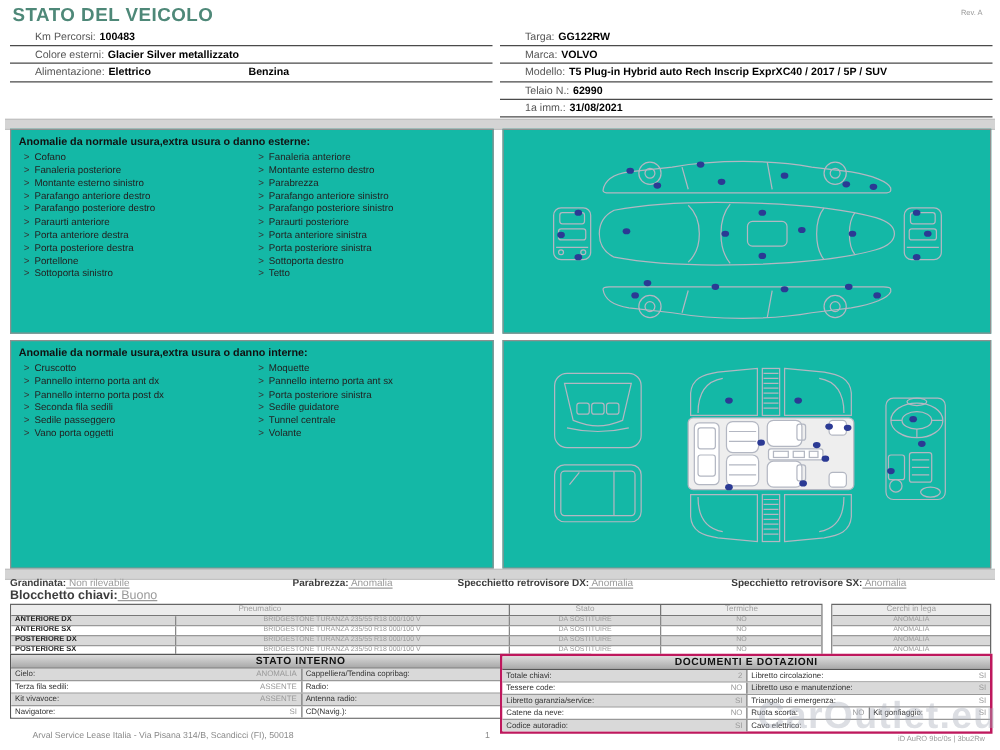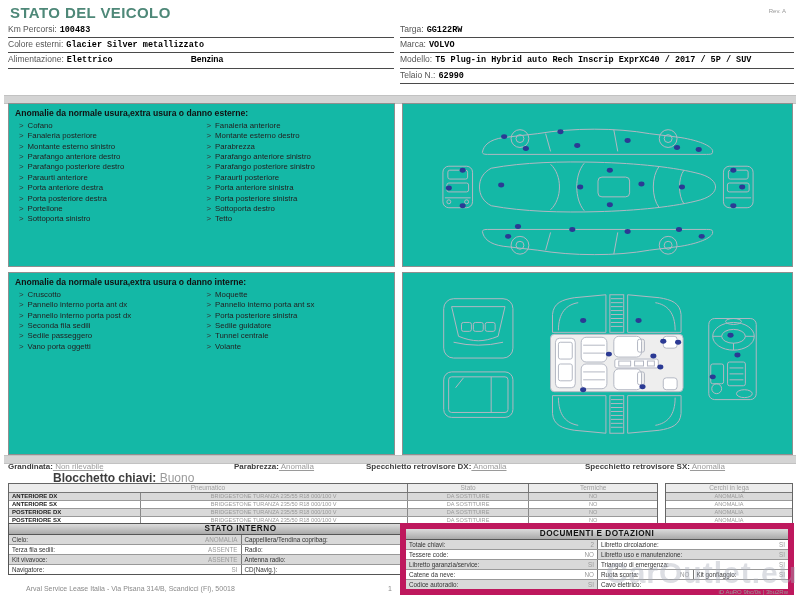--- a/index.html
+++ b/index.html
@@ -3,56 +3,56 @@
 <meta charset="utf-8">
 <style>
   html,body{margin:0;padding:0;}
   body{width:800px;height:600px;background:#fff;font-family:"Liberation Sans",sans-serif;position:relative;overflow:hidden;}
   .title{position:absolute;left:10px;top:4px;font-size:15px;font-weight:bold;color:#4e8878;letter-spacing:.4px;}
   .rev{position:absolute;right:14px;top:8px;font-size:6px;color:#999;}
   .hfields{position:absolute;top:23px;}
   #hfields-left{left:8px;width:386px;}
   #hfields-right{left:400px;width:394px;}
   .hrow{border-bottom:1px solid #4a4a4a;padding:1px 0 2px;font-size:8.5px;color:#555;line-height:1.2;}
-  .hlbl{color:#555;}
-  .hval{font-weight:bold;color:#000;margin-left:3px;font-family:Liberation Mono, monospace;}
+  .hlbl{color:#555;margin-left:20px;}
+  .hval{font-weight:bold;color:#000;margin-left:3px;}
   .hval2{font-weight:bold;color:#000;margin-left:78px;}
   .band{position:absolute;left:4px;right:4px;height:7px;background:#d4d4d4;border-top:1px solid #c2c2c2;border-bottom:1px solid #c2c2c2;}
   #band1{top:95px;} #band2{top:455px;}
   .box{position:absolute;border:1px solid #8f8f8f;background:#14b8a6;box-sizing:border-box;}
   #ext-text{left:8px;top:103px;width:387px;height:164px;}
   #ext-diag{left:402px;top:103px;width:391px;height:164px;}
   #int-text{left:8px;top:272px;width:387px;height:183px;}
   #int-diag{left:402px;top:272px;width:391px;height:183px;}
   .box-title{font-size:8.6px;font-weight:bold;color:#111;margin:4px 6px 3px;}
   .cols{display:flex;margin-left:10px;}
   .cols > div{width:50%;}
   .li{font-size:7.8px;color:#222;line-height:1.33;display:flex;}
   .caret{margin-right:4px;color:#333;}
   .box svg{display:block;width:100%;height:100%;}
   #status1{position:absolute;left:8px;top:462px;width:786px;height:9px;font-size:8px;}
   .stat{position:absolute;top:0;white-space:nowrap;}
   .stat b{color:#3d3d3d;font-weight:bold;}
   .sv{color:#9a9a9a;text-decoration:underline;}
-  #status2{position:absolute;left:8px;top:471px;font-size:12px;white-space:nowrap;margin-left:45px;}
+  #status2{position:absolute;left:8px;top:471px;font-size:10px;white-space:nowrap;}
   #tire-table{position:absolute;left:8px;top:483px;width:650px;border:1px solid #666;box-sizing:border-box;background:#fff;}
   #cerchi-table{position:absolute;left:665px;top:483px;width:128px;border:1px solid #666;box-sizing:border-box;background:#fff;}
   .th{display:flex;background:#ececec;border-bottom:1px solid #777;height:8px;}
   .th div{font-size:6.5px;color:#a0a0a0;text-align:center;line-height:8px;box-sizing:border-box;}
   .trow{display:flex;height:7px;background:#fff;}
   .trow.sh{background:#d9d9d9;}
   .trow > div{line-height:7px;overflow:hidden;white-space:nowrap;box-sizing:border-box;}
   .trow + .trow{border-top:1px solid #999;}
   .c-pos{width:132px;font-weight:bold;color:#222;padding-left:3px;border-right:1px solid #888;font-size:6px;}
   .c-tire{width:268px;color:#9a9a9a;text-align:center;border-right:1px solid #888;font-size:5.6px;}
   .c-st{width:122px;color:#9a9a9a;text-align:center;border-right:1px solid #888;font-size:5.6px;}
   .c-tm{width:128px;color:#9a9a9a;text-align:center;font-size:5.6px;}
   .c-cer{width:100%;color:#9a9a9a;text-align:center;font-size:5.6px;}
   #stato-interno{position:absolute;left:8px;top:523px;width:465px;border:1px solid #555;box-sizing:border-box;background:#fff;}
-  #documenti{position:absolute;left:400px;top:523px;width:394px;border:6px solid #be185d;box-sizing:border-box;background:#fff;}
+  #documenti{position:absolute;left:400px;top:523px;width:394px;border:2px solid #be185d;box-sizing:border-box;background:#fff;}
   .tbl-head{height:10px;line-height:10px;text-align:center;font-size:8.2px;font-weight:bold;color:#111;background:linear-gradient(#dcdcdc,#a9a9a9);border-bottom:1px solid #555;letter-spacing:.5px;}
   .prow{display:flex;height:9px;background:#fff;}
   .prow + .prow{border-top:1px solid #999;}
   .pcell{display:flex;box-sizing:border-box;padding:0 3px;font-size:6.3px;line-height:9px;overflow:hidden;white-space:nowrap;}
   .pcell.bl{border-left:1px solid #777;}
   .pcell.shade{background:#d9d9d9;}
   .plbl{color:#333;flex:1;}
   .pval{color:#9a9a9a;text-align:right;}
   #footer-company{position:absolute;left:26px;top:585px;font-size:7px;color:#8a8a8a;}
   #footer-page{position:absolute;left:388px;top:585px;font-size:7px;color:#8a8a8a;}
@@ -68,20 +68,21 @@
 <div class="hfields" id="hfields-left">
     <div class="hrow"><span class="hlbl">Km Percorsi:</span><span class="hval">100483</span></div>
     <div class="hrow"><span class="hlbl">Colore esterni:</span><span class="hval">Glacier Silver metallizzato</span></div>
     <div class="hrow"><span class="hlbl">Alimentazione:</span><span class="hval">Elettrico</span><span class="hval2">Benzina</span></div>
   </div>
 <div class="hfields" id="hfields-right">
     <div class="hrow"><span class="hlbl">Targa:</span><span class="hval">GG122RW</span></div>
     <div class="hrow"><span class="hlbl">Marca:</span><span class="hval">VOLVO</span></div>
     <div class="hrow"><span class="hlbl">Modello:</span><span class="hval">T5 Plug-in Hybrid auto Rech Inscrip ExprXC40 / 2017 / 5P / SUV</span></div>
     <div class="hrow"><span class="hlbl">Telaio N.:</span><span class="hval">62990</span></div>
+    <div class="hrow"><span class="hlbl">1a imm.:</span><span class="hval">31/08/2021</span></div>
   </div>
 
 <div class="band" id="band1"></div>
 
 <div class="box" id="ext-text">
   <div class="box-title">Anomalie da normale usura,extra usura o danno esterne:</div>
   <div class="cols">
     <div id="ext-col1">
         <div class="li">
           <span class="caret">&gt;</span>

